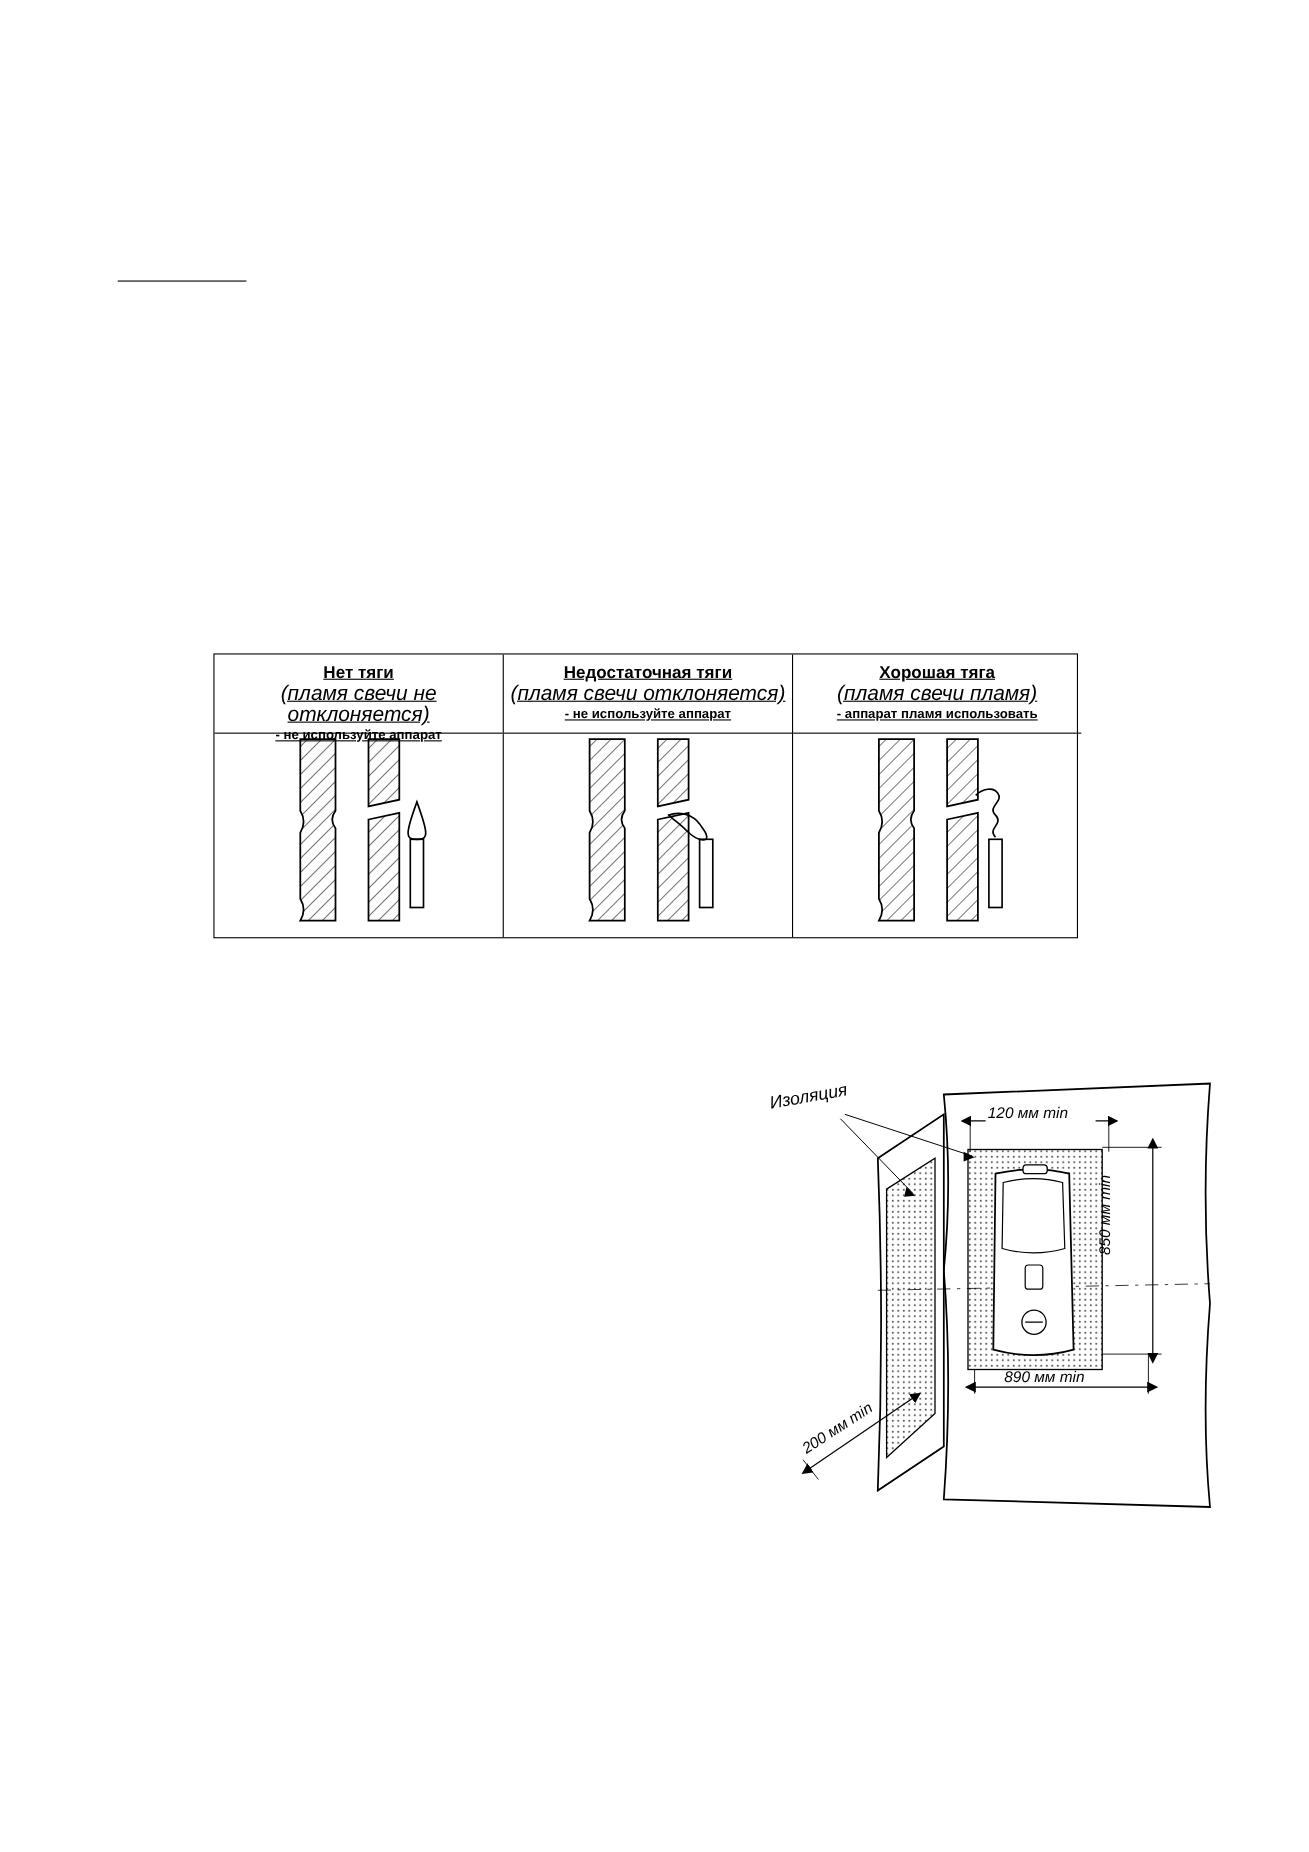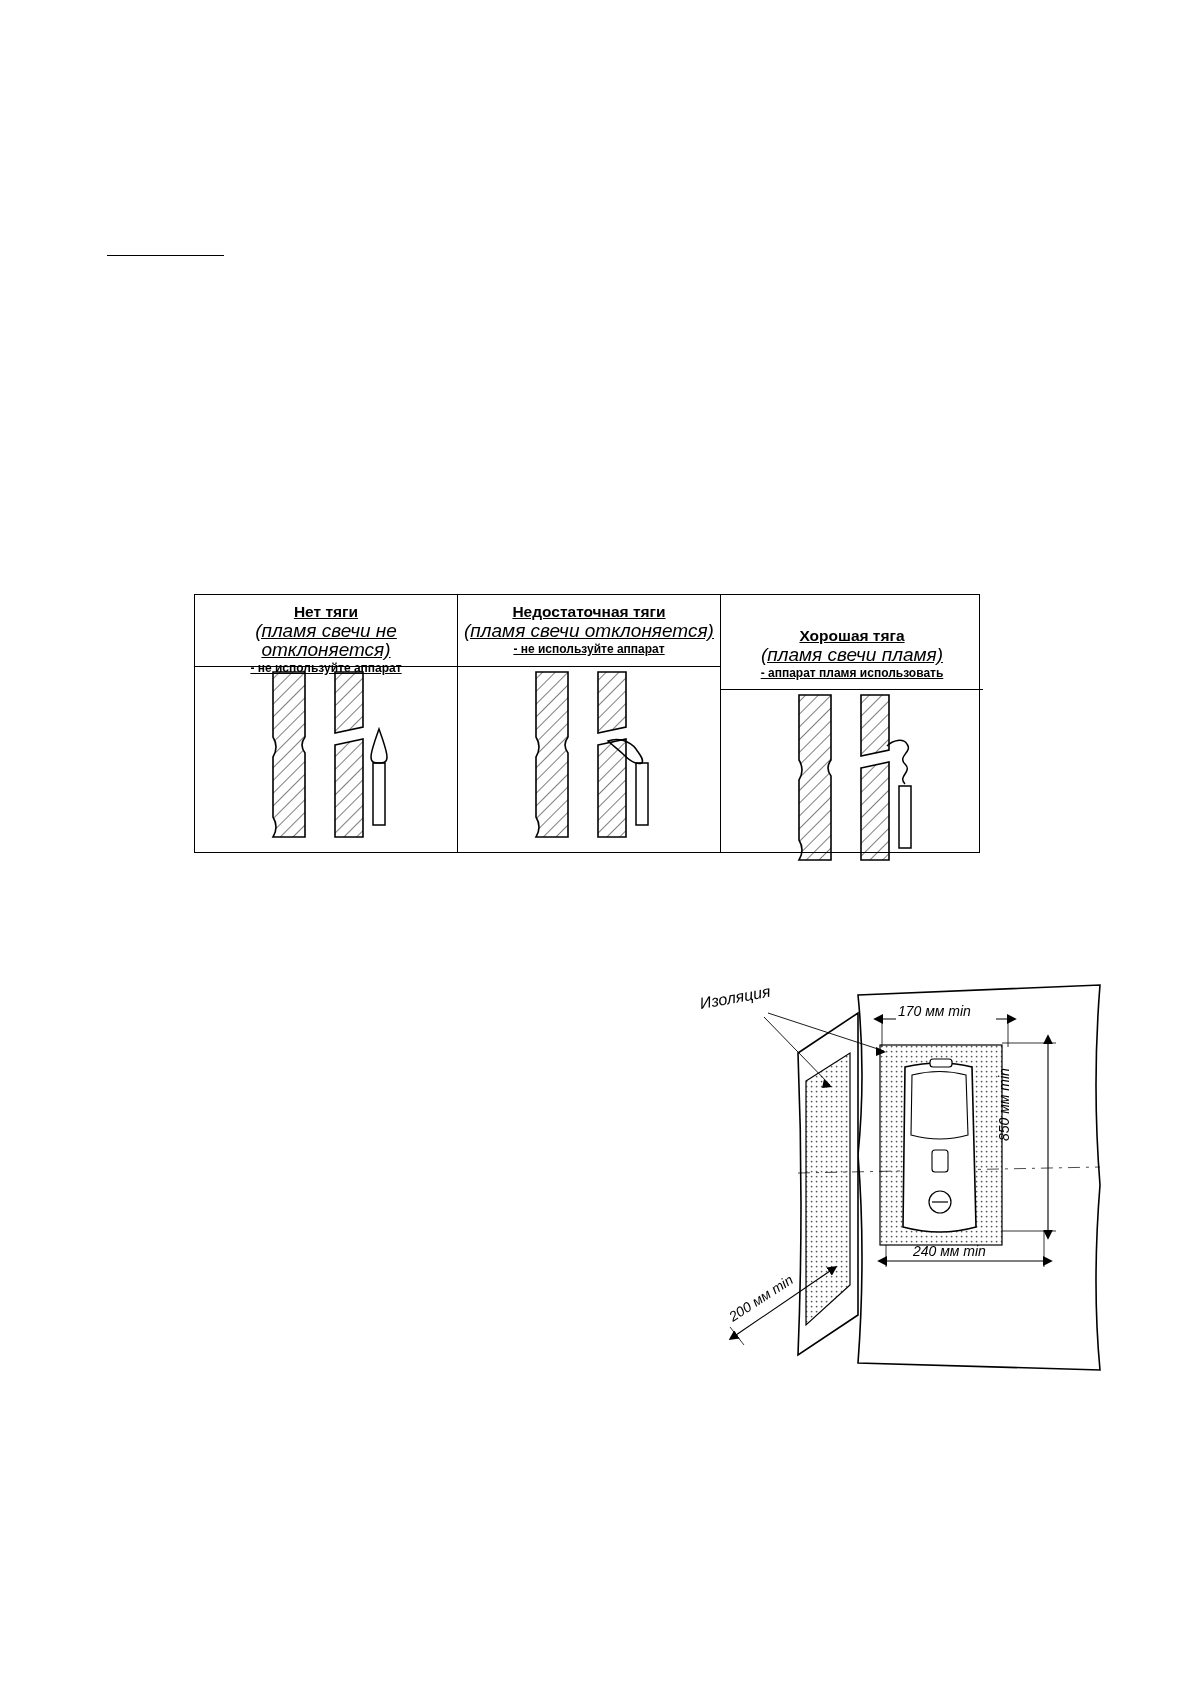--- a/index.html
+++ b/index.html
@@ -41,21 +41,21 @@
     display: flex;
   }
   .draft-col {
     flex: 1 1 0;
     box-sizing: border-box;
     border-right: 1.4px solid #000;
     display: flex;
     flex-direction: column;
     text-decoration: underline;
   }
-  .draft-col:last-child { border-right: none; margin-top: 24px; }
+  .draft-col:last-child { border-right: none; }
 
   .draft-head {
     box-sizing: border-box;
     border-bottom: 1.4px solid #000;
     padding: 7px 4px 6px 4px;
     text-align: center;
     height: 72px;
   }
   .draft-head .t1 {
     font-size: 15.5px;
@@ -226,22 +226,22 @@
       <line x1="30" y1="372" x2="44" y2="390" stroke="#000" stroke-width="0.8"></line>
 
       <line x1="64" y1="62" x2="130" y2="130" stroke="#000" stroke-width="0.9"></line>
       <path d="M124 124 L132 132 L122 133 Z" fill="#000"></path>
       <line x1="68" y1="58" x2="184" y2="96" stroke="#000" stroke-width="0.9"></line>
       <path d="M176 92 L186 97 L176 101 Z" fill="#000"></path>
     </svg>
 
     <div class="lbl" style="left:0px; top:40px; font-size:16px; font-style:italic; transform:rotate(-10deg); transform-origin:left center;">Изоляция</div>
 
-    <div class="lbl" style="left:198px; top:48px; font-size:14px; font-style:italic;">170 мм min</div>
+    <div class="lbl" style="left:198px; top:48px; font-size:14px; font-style:italic;">120 мм min</div>
 
     <div class="lbl" style="left:296px; top:186px; font-size:14px; font-style:italic; transform:rotate(-90deg); transform-origin:left top;">850 мм min</div>
 
-    <div class="lbl" style="left:213px; top:288px; font-size:14px; font-style:italic;">240 мм min</div>
+    <div class="lbl" style="left:213px; top:288px; font-size:14px; font-style:italic;">890 мм min</div>
 
     <div class="lbl" style="left:26px; top:356px; font-size:14px; font-style:italic; transform:rotate(-33deg); transform-origin:left top;">200 мм min</div>
   </div>
 
 </div>
 
 </body></html>

